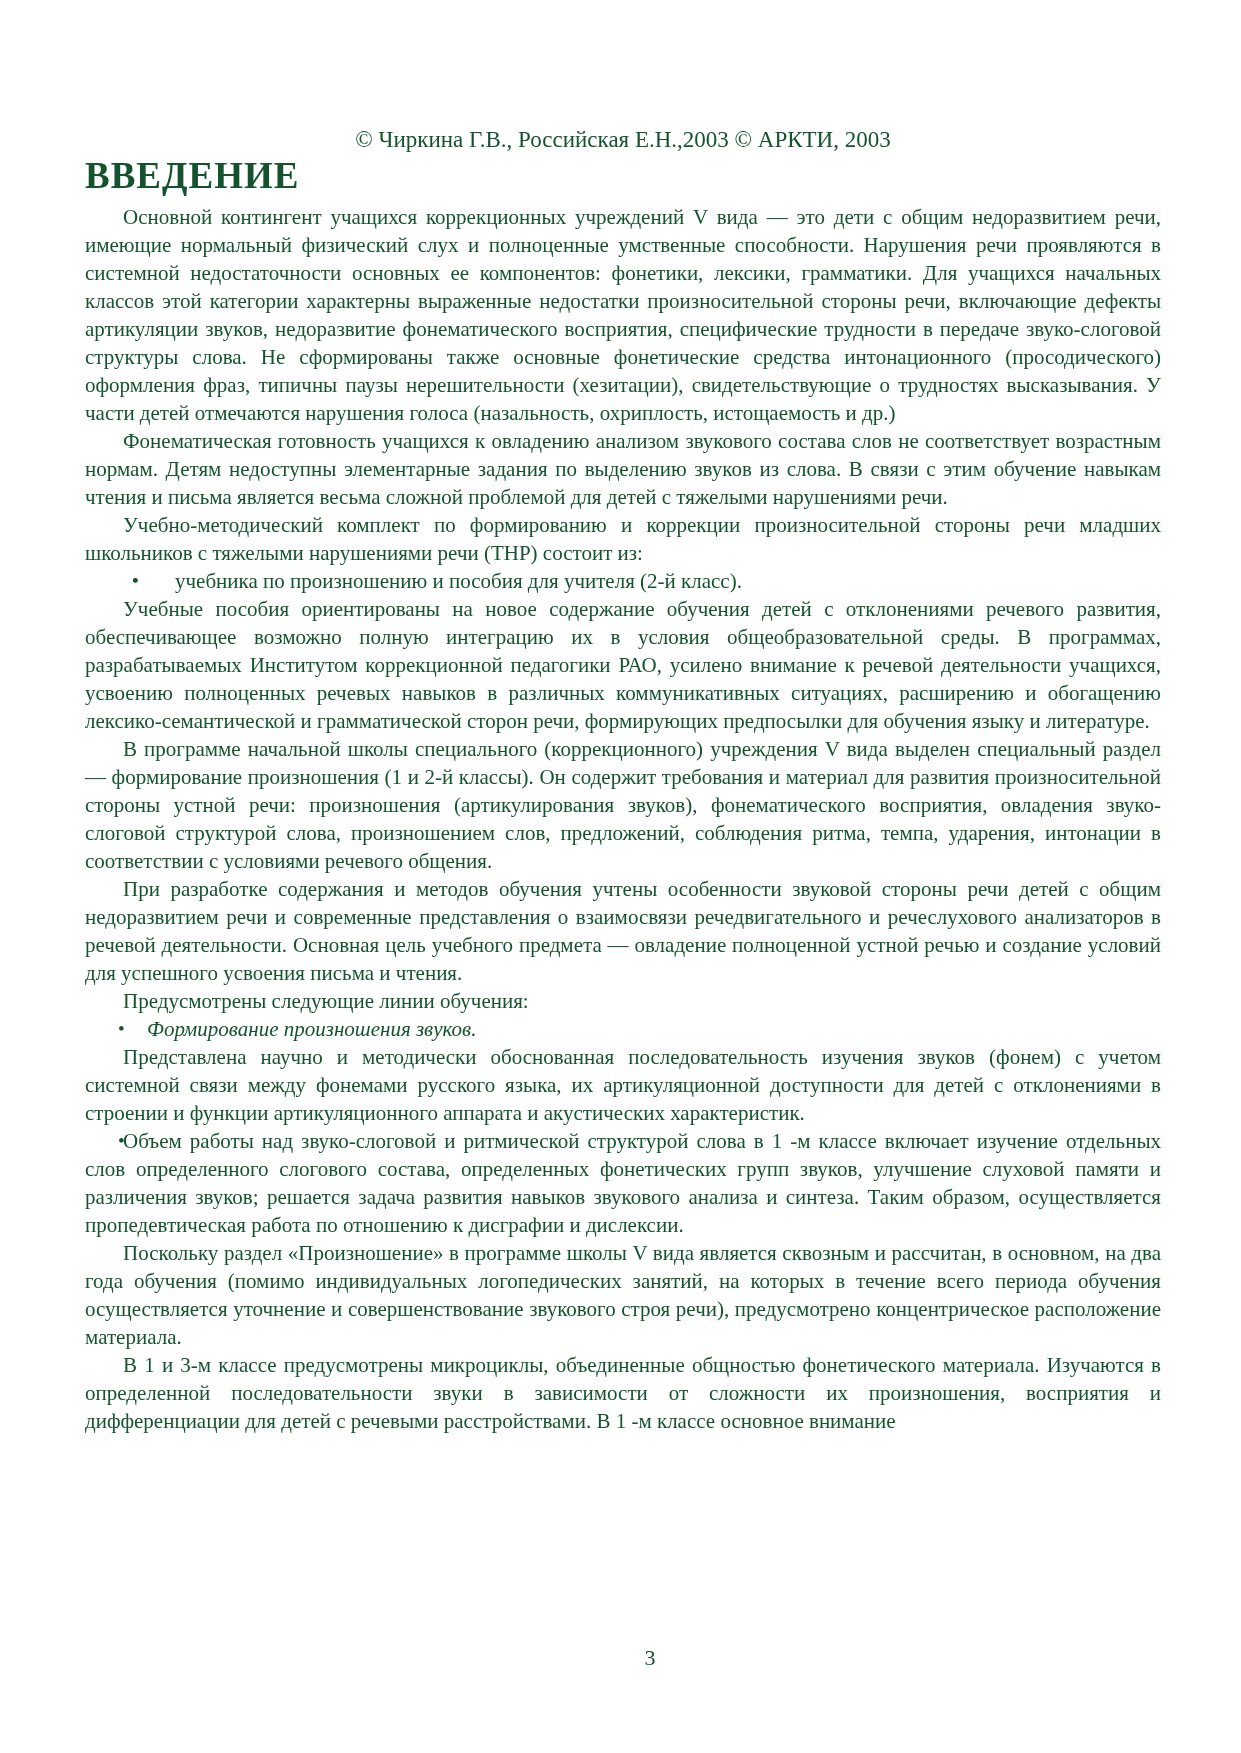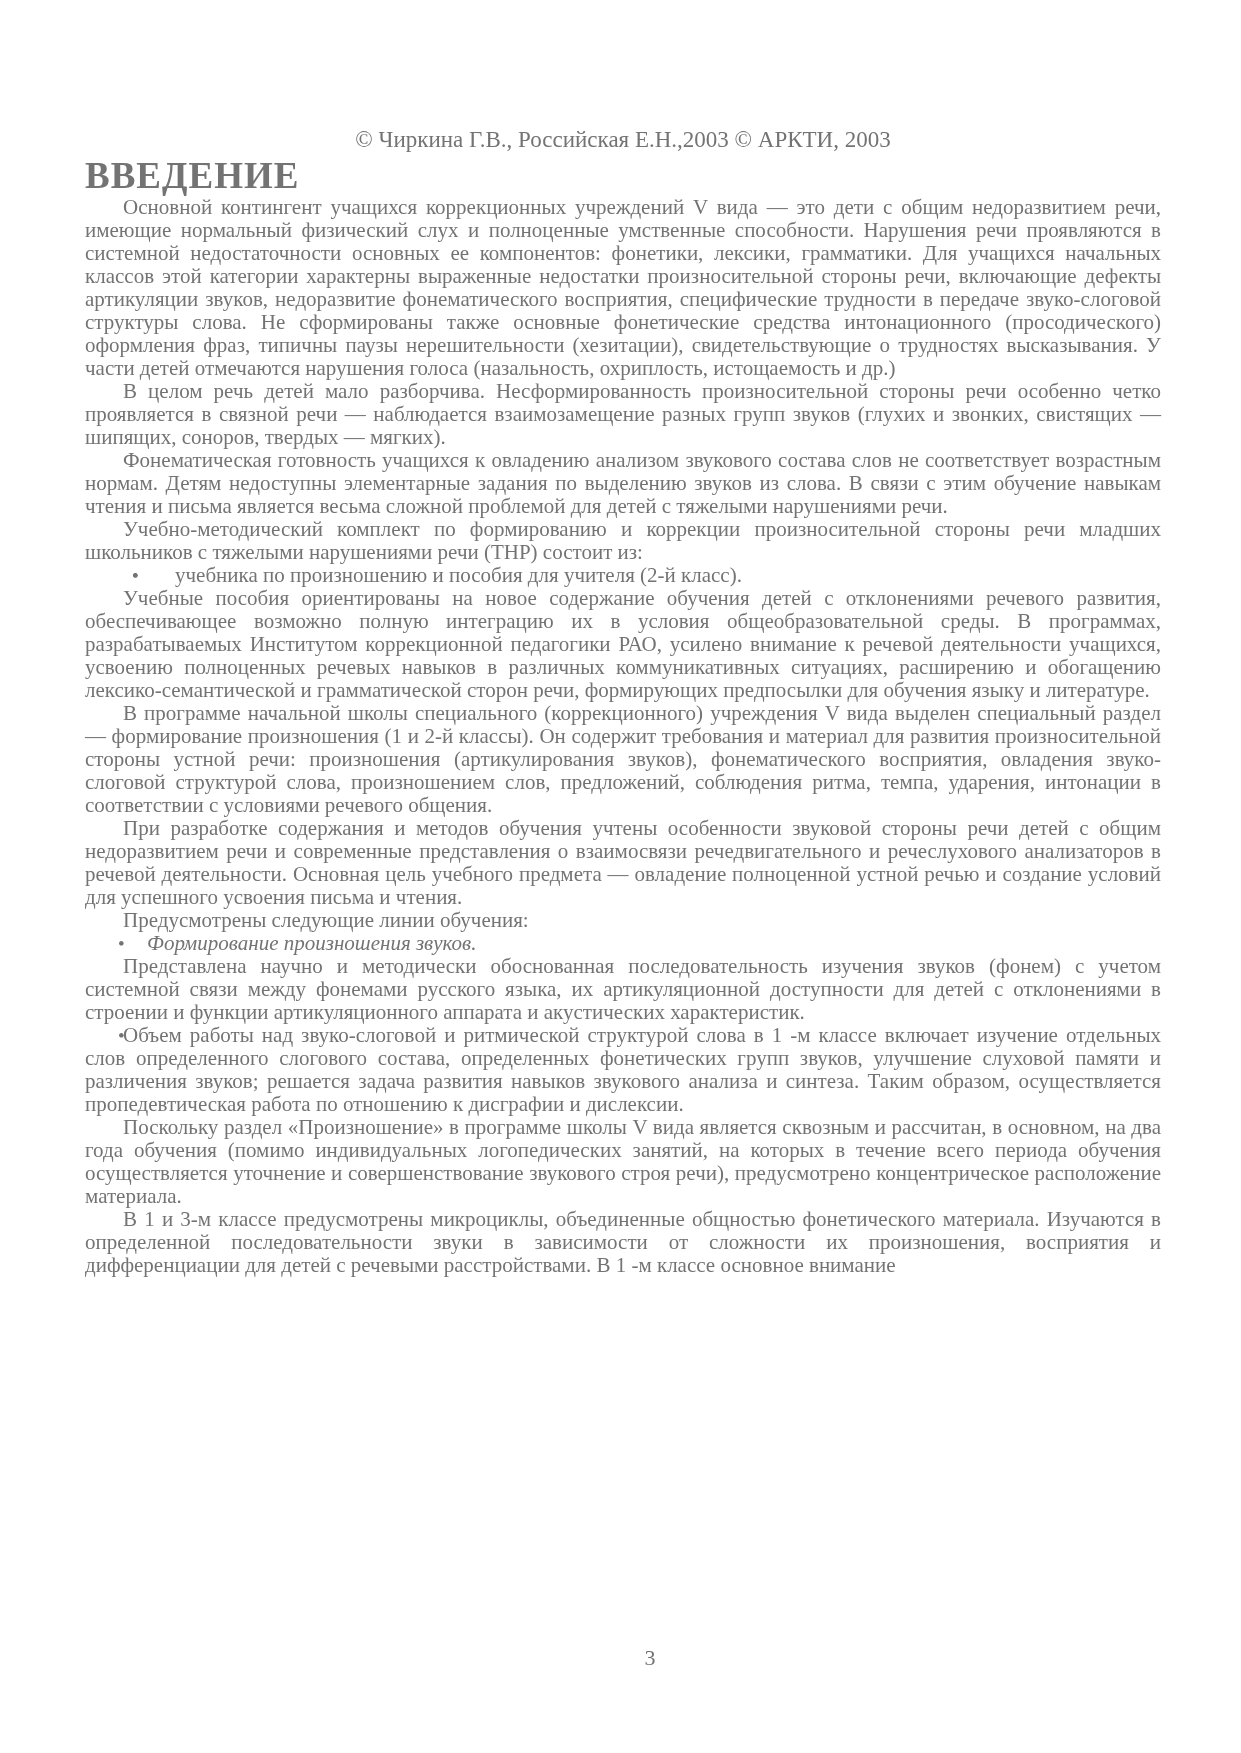--- a/index.html
+++ b/index.html
@@ -5,21 +5,21 @@
   html, body {
     margin: 0;
     padding: 0;
     background: #ffffff;
   }
   .page {
     position: relative;
     width: 1241px;
     height: 1753px;
     background: #ffffff;
-    color: #737373;
+    color: #14532d;
     font-family: "Liberation Serif", "DejaVu Serif", serif;
     overflow: hidden;
   }
   .content {
     position: absolute;
     left: 85px;
     top: 126px;
     width: 1076px;
   }
   .copyright {
@@ -30,22 +30,23 @@
   }
   .doc-title {
     text-align: left;
     font-size: 37px;
     font-weight: bold;
     letter-spacing: 1px;
     line-height: 40px;
     margin: 2px 0 0 0;
   }
   .body-text {
+    margin-top: 7px;
     font-size: 21px;
-    line-height: 23px;
+    line-height: 28px;
     text-align: justify;
   }
   p.para {
     margin: 0;
     text-indent: 38px;
   }
   .bullet-item {
     position: relative;
     margin: 0;
     padding-left: 90px;
@@ -80,21 +81,20 @@
 
 <div class="page">
   <div class="content">
 
     <div class="copyright">© Чиркина Г.В., Российская Е.Н.,2003 © АРКТИ, 2003</div>
     <h1 class="doc-title">ВВЕДЕНИЕ</h1>
 
     <div class="body-text">
 
       <p class="para">Основной контингент учащихся коррекционных учреждений V вида — это дети с общим недоразвитием речи, имеющие нормальный физический слух и полноценные умственные способности. Нарушения речи проявляются в системной недостаточности основных ее компонентов: фонетики, лексики, грамматики. Для учащихся начальных классов этой категории характерны выраженные недостатки произносительной стороны речи, включающие дефекты артикуляции звуков, недоразвитие фонематического восприятия, специфические трудности в передаче звуко-слоговой структуры слова. Не сформированы также основные фонетические средства интонационного (просодического) оформления фраз, типичны паузы нерешительности (хезитации), свидетельствующие о трудностях высказывания. У части детей отмечаются нарушения голоса (назальность, охриплость, истощаемость и др.)</p>
-      <p class="para">В целом речь детей мало разборчива. Несформированность произносительной стороны речи особенно четко проявляется в связной речи — наблюдается взаимозамещение разных групп звуков (глухих и звонких, свистящих — шипящих, соноров, твердых — мягких).</p>
       <p class="para">Фонематическая готовность учащихся к овладению анализом звукового состава слов не соответствует возрастным нормам. Детям недоступны элементарные задания по выделению звуков из слова. В связи с этим обучение навыкам чтения и письма является весьма сложной проблемой для детей с тяжелыми нарушениями речи.</p>
       <p class="para">Учебно-методический комплект по формированию и коррекции произносительной стороны речи младших школьников с тяжелыми нарушениями речи (ТНР) состоит из:</p>
 
       <div class="bullet-item">
         <span class="bullet-marker">•</span>
       </div>
       <div class="bullet-item">
         <span class="bullet-marker">•</span>
         <span class="bullet-text">учебника по произношению и пособия для учителя (2-й класс).</span>
       </div>

